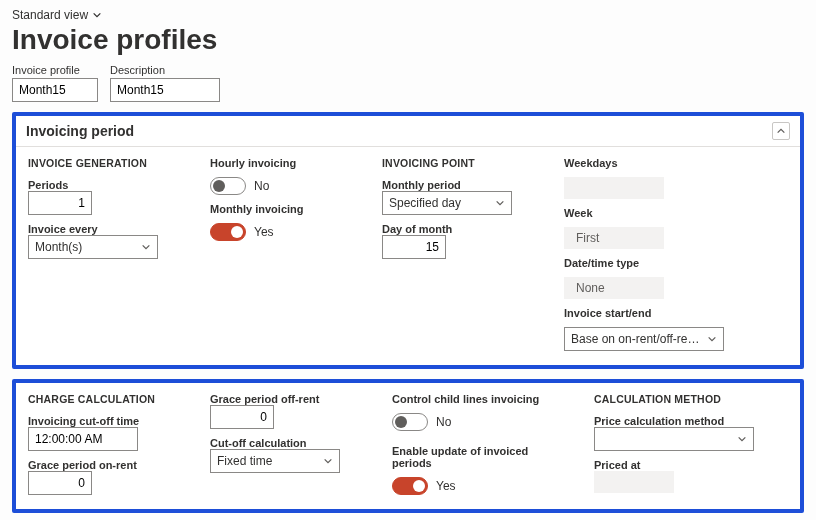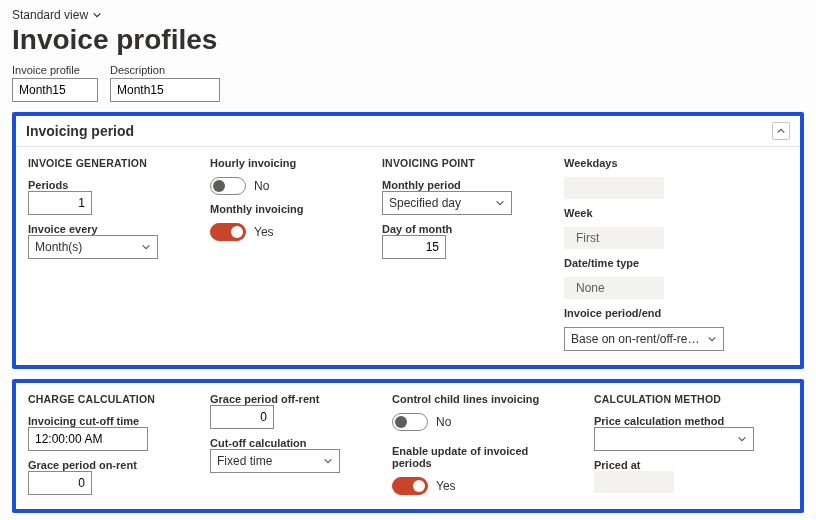--- a/index.html
+++ b/index.html
@@ -205,39 +205,39 @@
       </div>
     </div>
 
     <div class="col" style="width:170px">
       <div class="sublabel">Weekdays</div>
       <div class="readonly-box"></div>
       <div class="sublabel">Week</div>
       <div class="readonly-box">First</div>
       <div class="sublabel">Date/time type</div>
       <div class="readonly-box">None</div>
-      <div class="sublabel">Invoice period/end</div>
+      <div class="sublabel">Invoice start/end</div>
       <div class="select" style="width:160px">
         <span style="overflow:hidden;text-overflow:ellipsis">Base on on-rent/off-rent dat…</span>
         <svg class="chev caret" viewBox="0 0 12 12">
             <path d="M2 4l4 4 4-4" fill="none" stroke="#605e5c" stroke-width="1.5"></path>
           </svg>
       </div>
     </div>
   </div>
 </div>
 
 <div class="section">
   <div class="section-body">
 
     <div class="col" style="width:150px">
       <div class="group-heading">CHARGE CALCULATION</div>
       <div class="fld">
         <div class="sublabel">Invoicing cut-off time</div>
-        <input class="text-input" style="width: 120px;" value="12:00:00 AM">
+        <input class="text-input" style="width: 110px;" value="12:00:00 AM">
       </div>
       <div class="fld">
         <div class="sublabel">Grace period on-rent</div>
         <input class="text-input num-input" value="0" style="">
       </div>
     </div>
 
     <div class="col" style="width:150px">
       <div class="fld">
         <div class="sublabel">Grace period off-rent</div>

